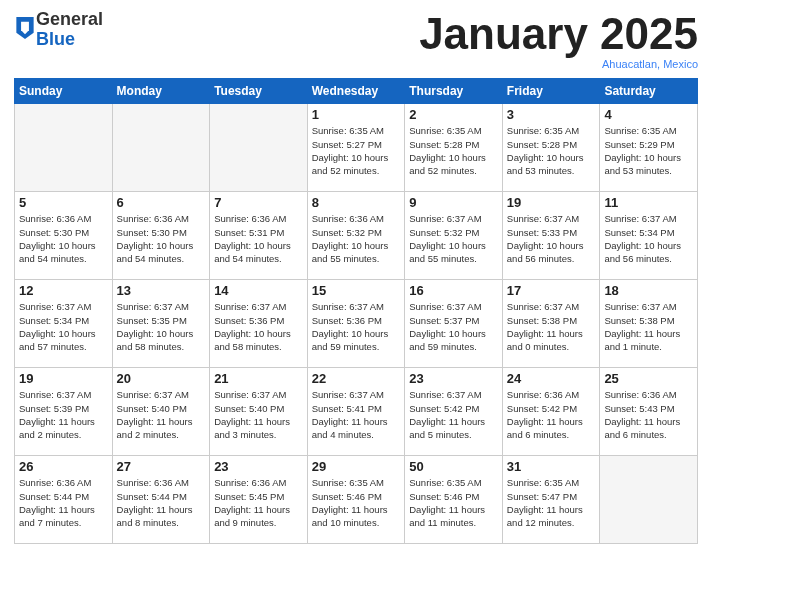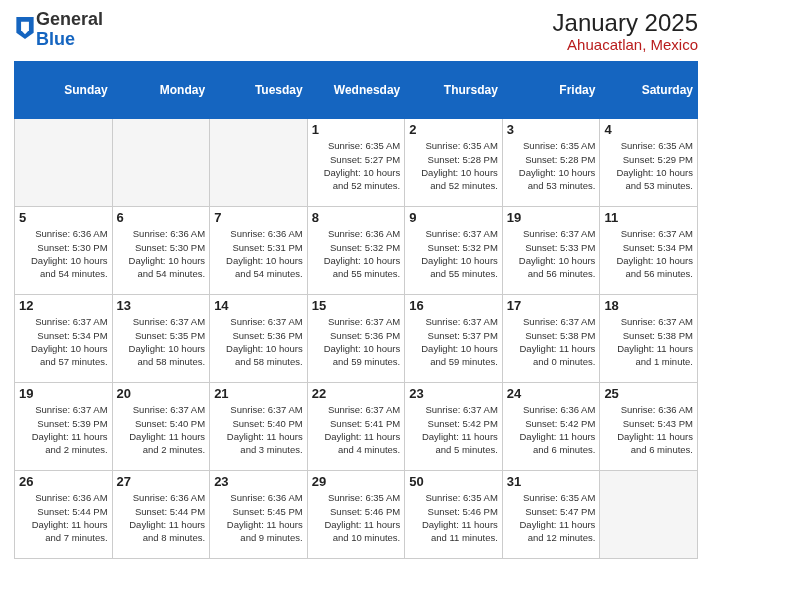--- a/index.html
+++ b/index.html
@@ -34,41 +34,41 @@
     .logo-blue { color: #1565c0; }
     .logo-icon {
       width: 18px;
       height: 22px;
       margin-left: 2px;
     }
     .title-block {
       text-align: right;
     }
     .month-title {
-      font-size: 24px;
-      font-weight: normal;
+      font-size: 44px;
+      font-weight: bold;
       color: #222;
       line-height: 1.1;
     }
     .location {
-      font-size: 15px;
-      color: #b91c1c;
+      font-size: 11px;
+      color: #3b82f6;
     }
     table {
       width: 100%;
       border-collapse: collapse;
       table-layout: fixed;
     }
     .day-header {
       background-color: #1565c0;
       color: #fff;
       font-size: 12px;
       font-weight: bold;
-      padding: 21px 4px;
-      text-align: right;
+      padding: 5px 4px;
+      text-align: left;
       border: 1px solid #1565c0;
     }
     .cal-cell {
       border: 1px solid #ccc;
       vertical-align: top;
       padding: 3px 4px;
       height: 88px;
       background: #fff;
     }
     .cal-cell.empty {
@@ -78,21 +78,20 @@
       font-size: 13px;
       font-weight: bold;
       color: #222;
       display: block;
       margin-bottom: 2px;
     }
     .cell-info {
       font-size: 9.5px;
       color: #333;
       line-height: 1.4;
-      text-align: right;
     }
   </style>
 </head>
 <body>
 
 <div class="container">
   <div class="header">
     <div class="logo">
       <div>
         <svg class="logo-icon" viewBox="0 0 22 28" xmlns="http://www.w3.org/2000/svg">

